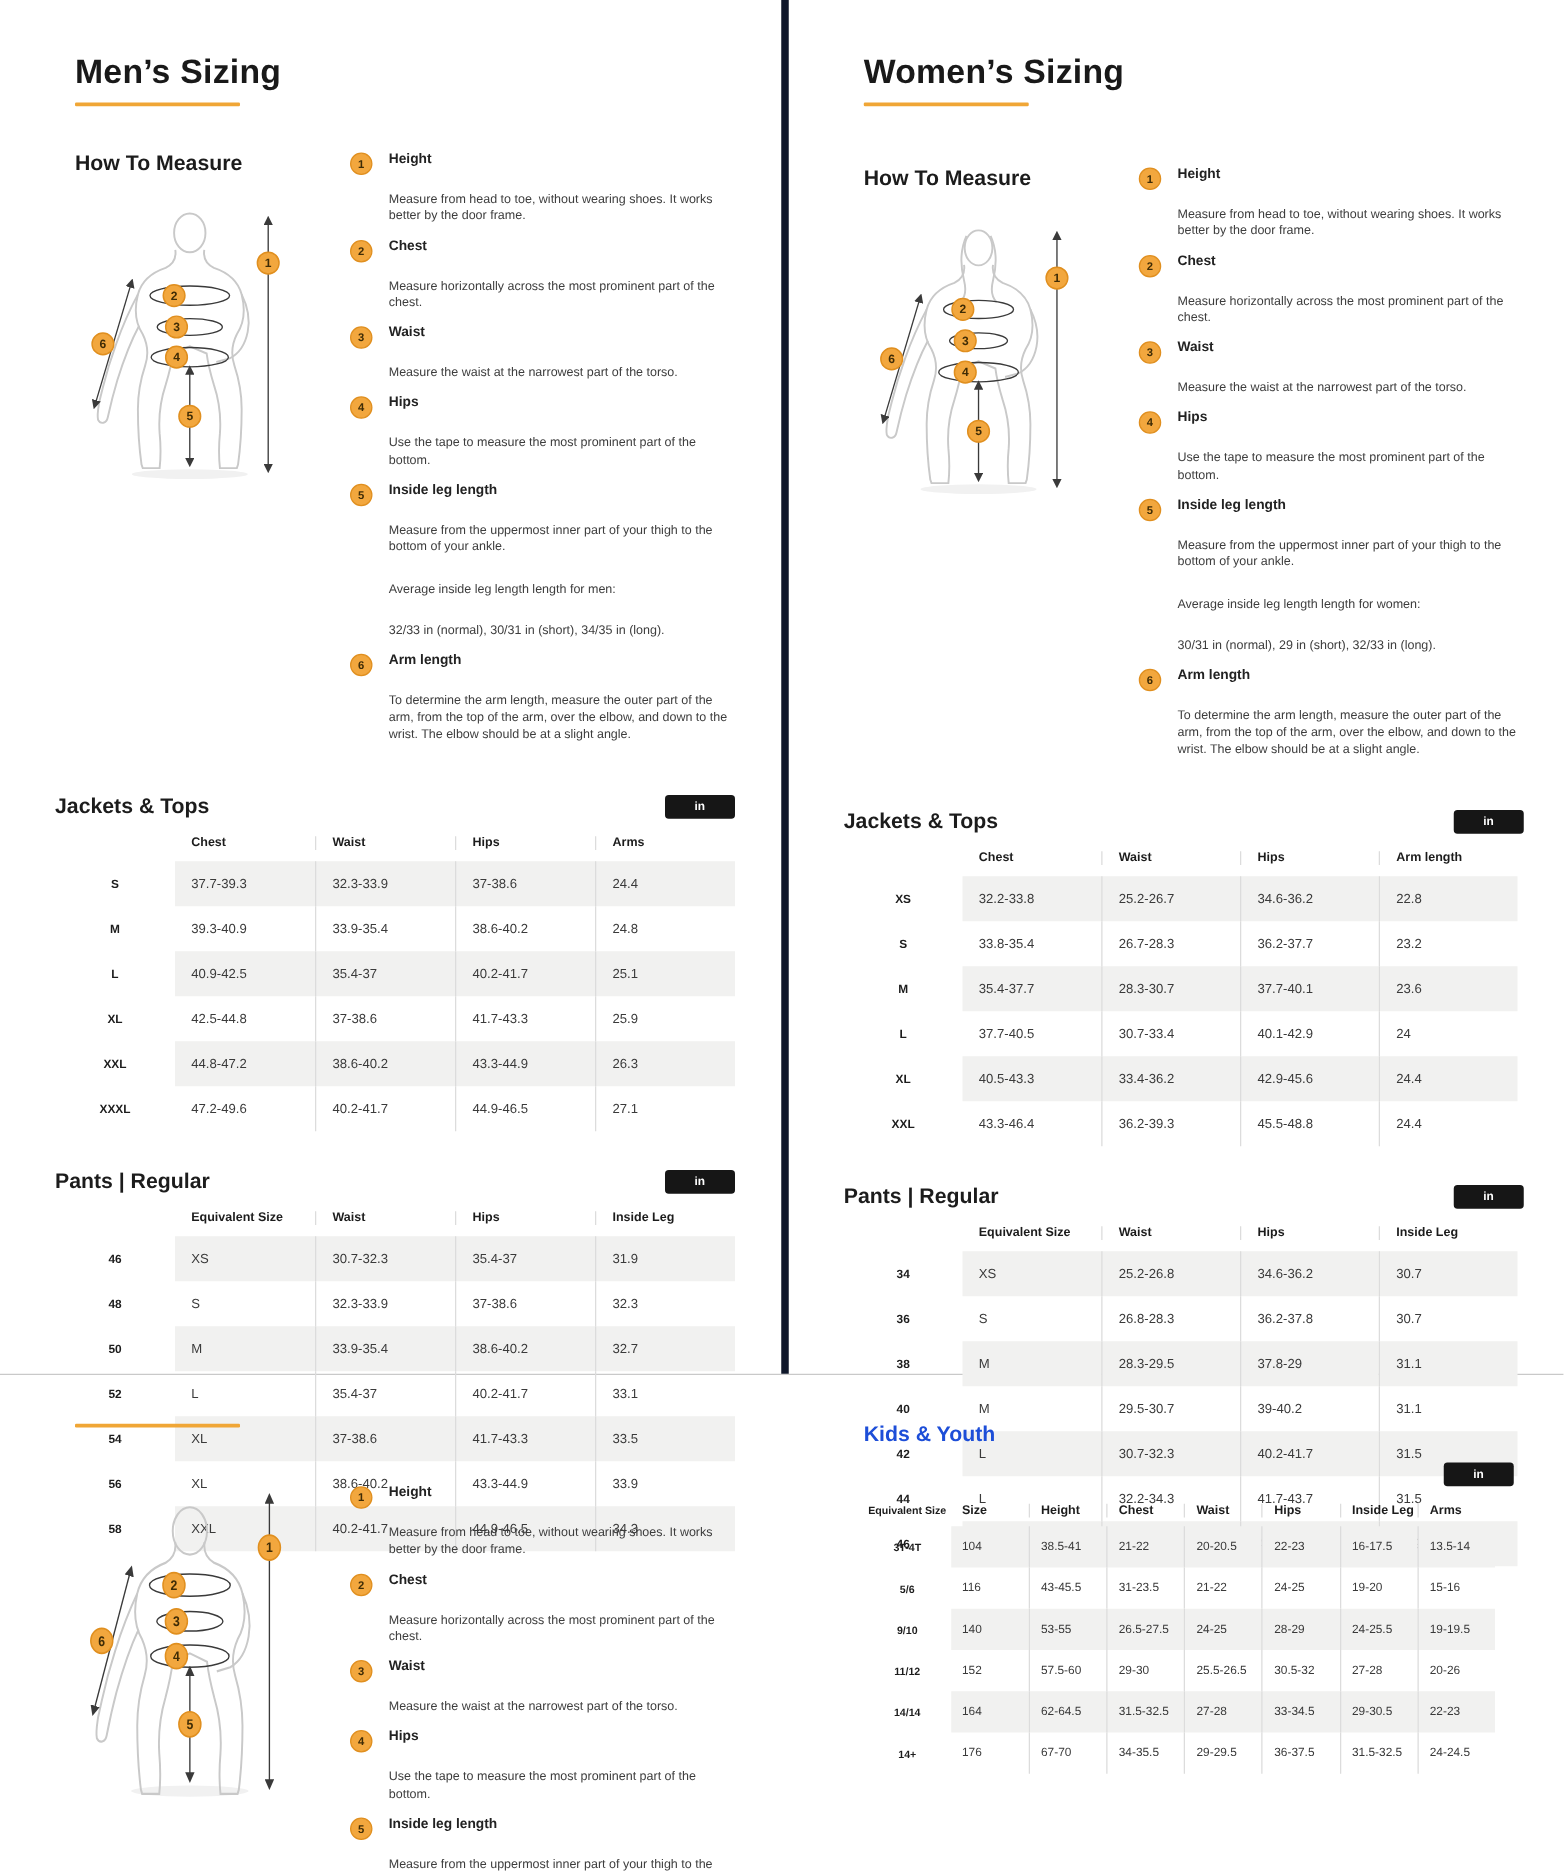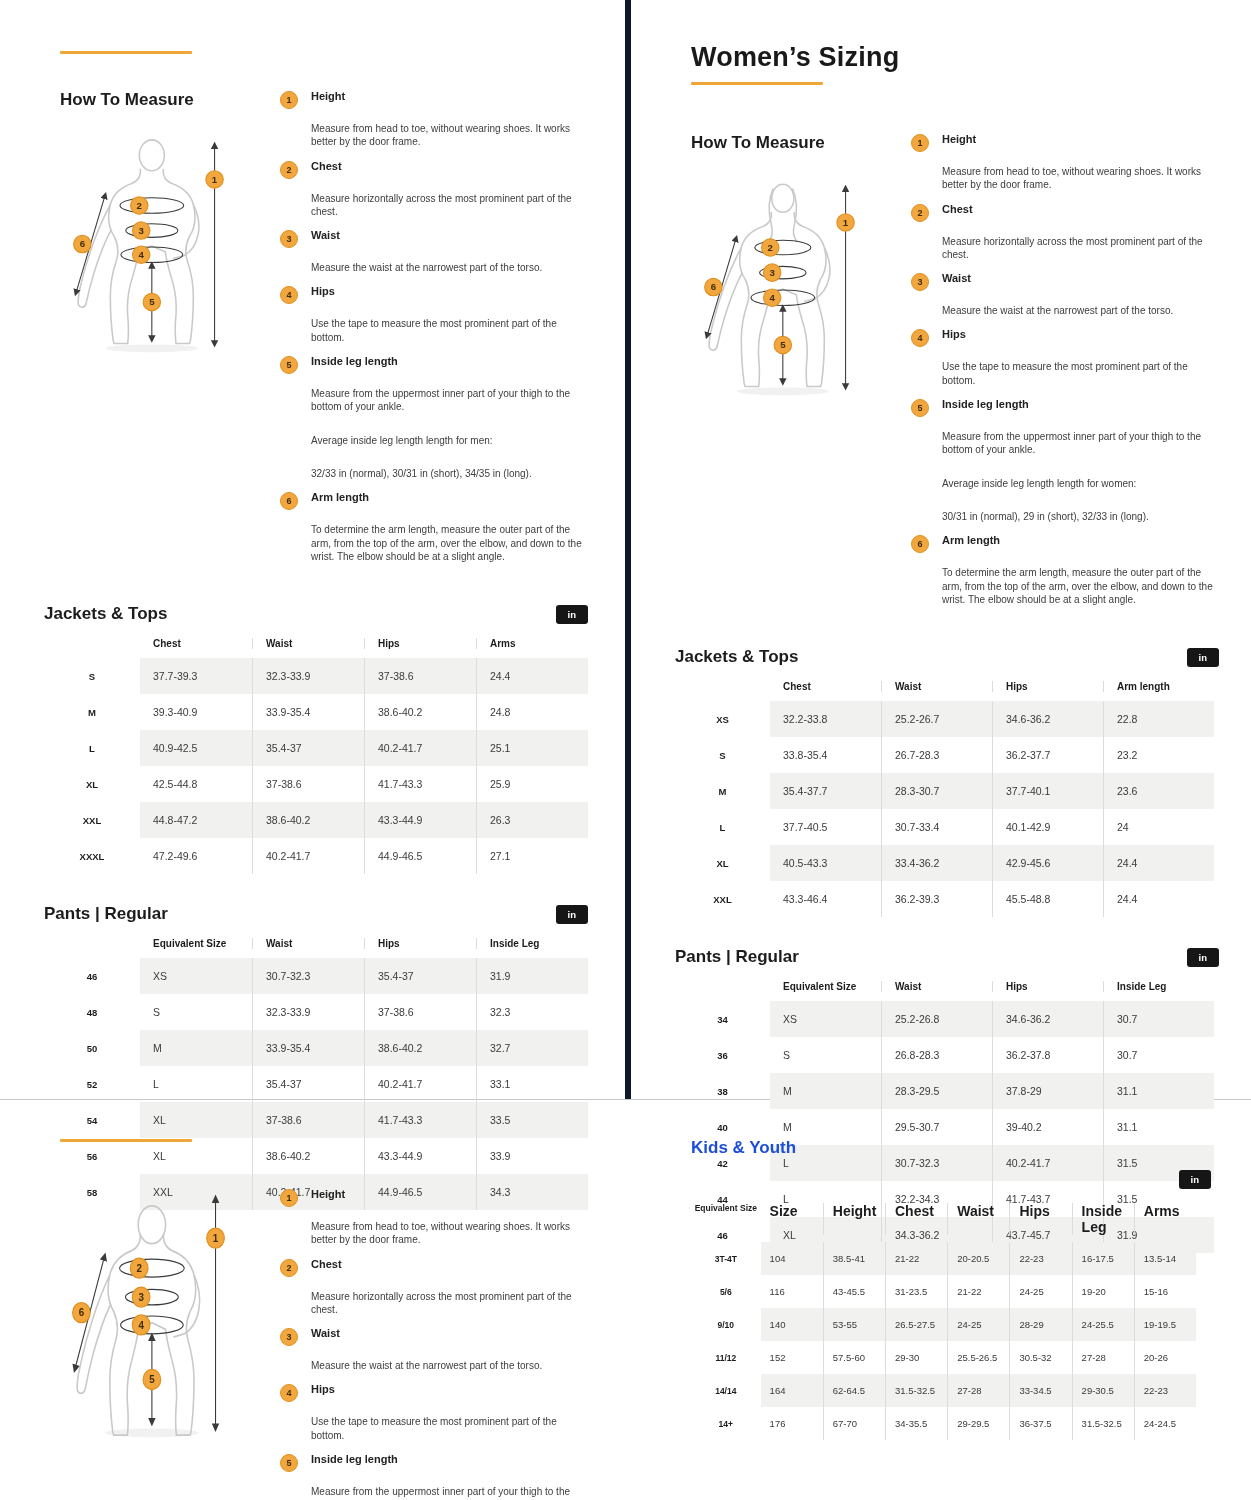--- a/index.html
+++ b/index.html
@@ -28,21 +28,21 @@
   .m-item{display:flex;margin-bottom:11px;}
   .m-num{width:16px;height:16px;border-radius:50%;background:#F2A73E;border:1px solid #E08F1F;
          color:#3f2c06;font-size:9px;font-weight:bold;display:flex;align-items:center;justify-content:center;
          flex:none;margin-top:1px;}
   .m-body{margin-left:13px;}
   .m-label{font-size:11px;font-weight:bold;color:#222;margin-bottom:3px;}
   .m-desc{font-size:10px;line-height:1.33;color:#3d3d3d;margin-top:20px;}
 
   .tbl-head{display:flex;justify-content:space-between;align-items:center;width:544px;margin-top:30px;}
   .tbl-head h2{font-size:17px;font-weight:bold;margin:0;color:#1c1c1c;}
-  .badge{background:#161616;color:#fff;font-size:9.5px;font-weight:bold;padding:4px 12px;border-radius:3px;cursor:pointer;}
+  .badge{background:#161616;color:#fff;font-size:9.5px;font-weight:bold;padding:4px 24px;border-radius:3px;cursor:pointer;}
   .kids-right .tbl-head{width:520px;margin-top:0;}
   .badge-row{display:flex;justify-content:flex-end;width:520px;margin-top:12px;}
 
   .sztable{margin-top:14px;}
   .t-hdr{display:flex;padding-bottom:9px;}
   .t-hdr div{font-weight:bold;color:#1c1c1c;}
   .t-row{display:flex;align-items:center;}
   .t-lbl{text-align:center;box-sizing:border-box;}
   .t-val{box-sizing:border-box;}
   .t-row:nth-child(even) .t-val{background:#f1f1f0;}
@@ -50,40 +50,41 @@
   .t-row .t-val{height:100%;display:flex;align-items:center;}
 
   .cols5 .t-lbl{width:96px;font-size:9.5px;font-weight:bold;}
   .cols5 .t-val{width:112px;padding-left:13px;font-size:10.5px;color:#3a3a3a;}
   .cols5 .t-hdr .t-val{font-size:10px;color:#1c1c1c;}
   .cols5 .t-row{height:36px;}
 
   .cols8 .t-lbl{width:72px;font-size:8.5px;font-weight:bold;}
   .cols8 .t-val{width:64px;padding-left:9px;font-size:9.5px;color:#3a3a3a;}
   .cols8 .t-hdr{padding-bottom:7px;}
-  .cols8 .t-hdr .t-val{font-size:14px;color:#1c1c1c;padding-left:9px;}
+  .cols8 .t-hdr .t-val{font-size:10px;color:#1c1c1c;padding-left:9px;}
   .cols8 .t-row{height:33px;}
 
   .kid-flex{display:flex;margin-top:46px;}
   .kids-right h2.kids-table-title{font-size:17px;font-weight:bold;margin:0;color:#1d4ed8;}
 
   
   .bd{fill:none;stroke:#c9c9c9;stroke-width:1.6px;}
   .ms{fill:none;stroke:#3a3a3a;stroke-width:1.1px;}
   .numc{fill:#F2A73E;stroke:#E08F1F;stroke-width:1.2px;}
   .numt{font-family:"Liberation Sans",sans-serif;font-size:10px;font-weight:bold;fill:#3f2c06;}
 </style>
 </head>
 <body>
 
 <div class="page">
 
   <div class="top">
 
     <section class="col men">
+      <h1 class="sec-title">Men’s Sizing</h1>
       <div class="underline"></div>
 
       <div class="measure-flex">
         <div class="mf-left">
           <h2>How To Measure</h2>
           <div class="figure"><svg viewBox="0 0 190 230" width="100%" height="100%">
                 <defs>
                   <marker id="ah-men" orient="auto-start-reverse" markerWidth="7" markerHeight="7" refX="5" refY="3.5">
                     <path d="M0,0 L7,3.5 L0,7 z" fill="#3a3a3a"></path>
                   </marker>

